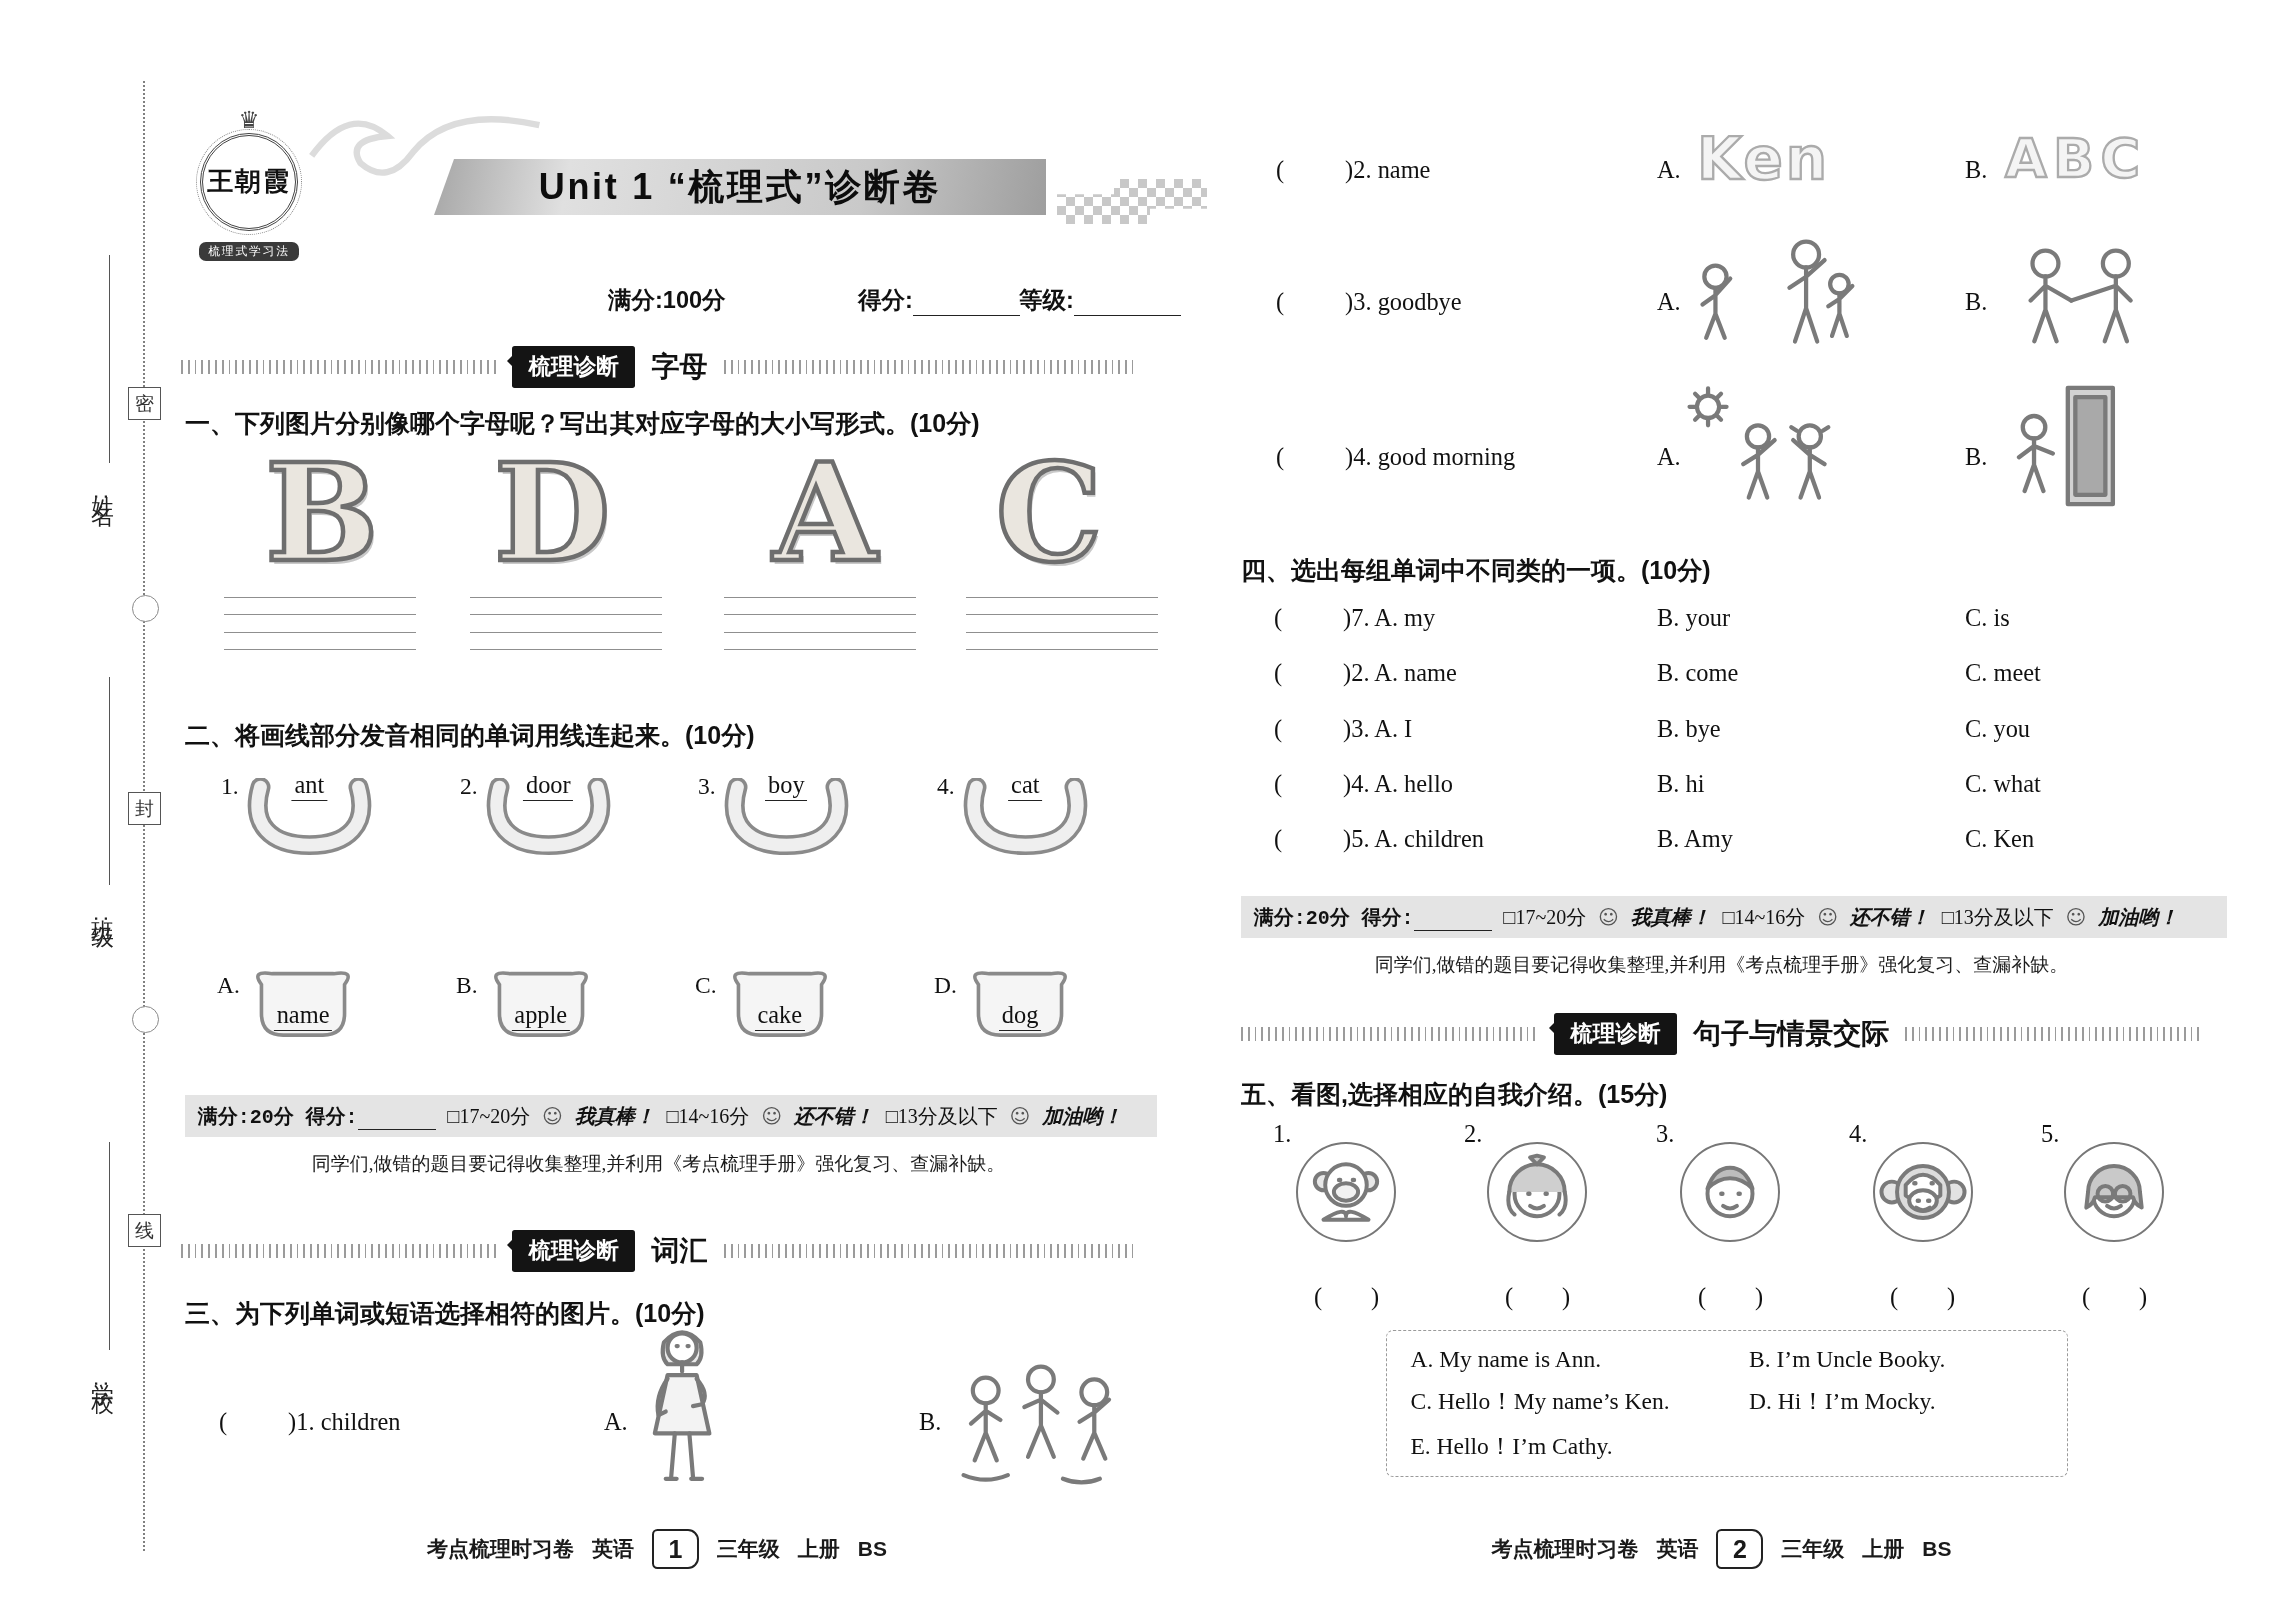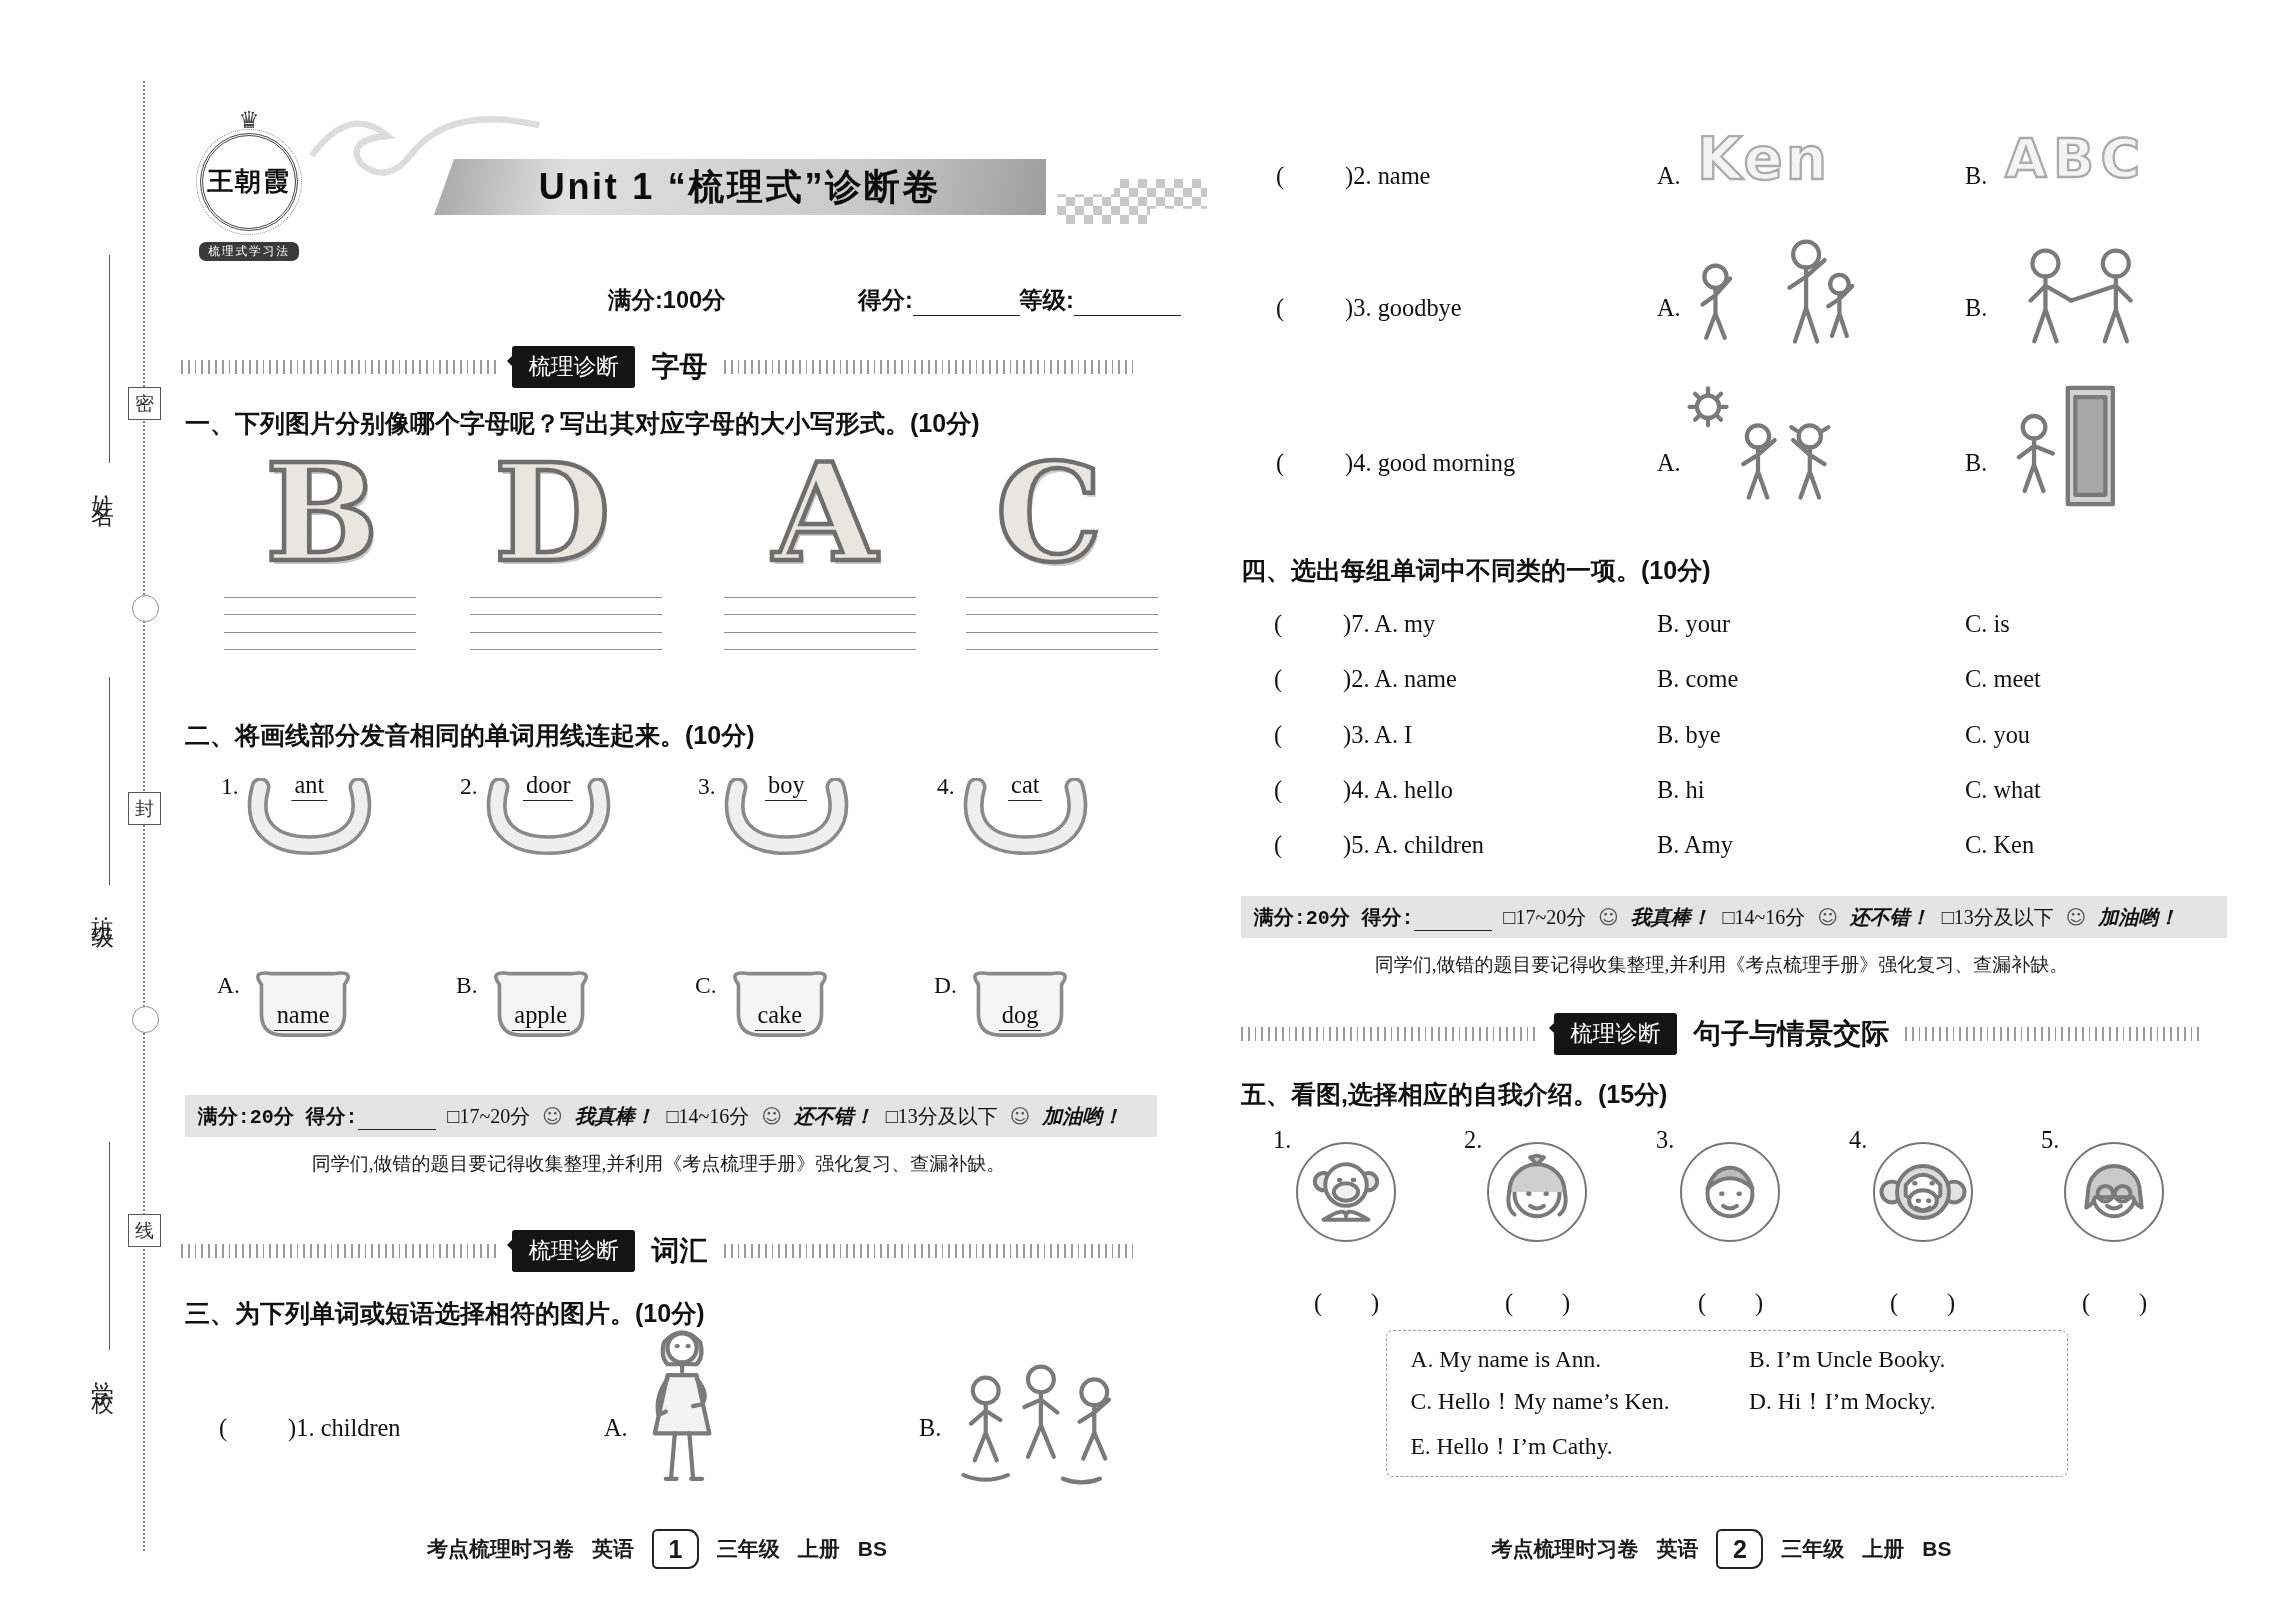--- a/index.html
+++ b/index.html
@@ -24,27 +24,27 @@
   
   .title-banner{height:56px;display:flex;align-items:center;justify-content:center;
                 background:linear-gradient(100deg,#a6a6a6,#e0e0e0 22%,#c9c9c9 70%,#9e9e9e);
                 clip-path:polygon(20px 0,100% 0,100% 100%,0 100%);
                 font-family:"Liberation Sans",sans-serif;font-size:36px;font-weight:700;letter-spacing:2.7px;color:#0d0d0d;}
   .checker{background:conic-gradient(#c8c8c8 0 25%,rgba(0,0,0,0) 0 50%,#c8c8c8 0 75%,rgba(0,0,0,0) 0);
            background-size:18px 18px;clip-path:polygon(0 34%,38% 34%,38% 0,100% 0,100% 66%,62% 66%,62% 100%,0 100%);}
   
   .banner{display:flex;align-items:center;}
   .hatch{flex:1;height:13.6px;background:repeating-linear-gradient(90deg,#9b9b9b 0 1.8px,rgba(0,0,0,0) 1.8px 6.8px);}
-  .tag{position:relative;background:#141414;color:#fff;font-family:"Liberation Sans",sans-serif;font-weight:400;
+  .tag{position:relative;background:#141414;color:#fff;font-family:"Liberation Sans",sans-serif;font-weight:700;
        font-size:22.6px;padding:4.5px 16.3px 6.3px;border-radius:2.7px;margin-left:16.3px;white-space:nowrap;}
   .tag::before{content:"";position:absolute;left:-11.8px;top:8.1px;border:7.2px solid rgba(0,0,0,0);border-right-color:#141414;}
   .banner-label{font-family:"Liberation Sans",sans-serif;font-weight:700;font-size:28px;margin:0 16.3px;white-space:nowrap;}
   
   .qtitle{font-family:"Liberation Sans",sans-serif;font-weight:700;font-size:25px;white-space:nowrap;}
-  .opt{font-size:24.4px;white-space:nowrap;margin-top:6px;}
+  .opt{font-size:24.4px;white-space:nowrap;}
   .bracket{white-space:pre;}
   .blank{display:inline-block;border-bottom:1.8px solid #222;height:23.5px;vertical-align:bottom;}
   .hdr{font-family:"Liberation Sans",sans-serif;font-weight:700;font-size:23.5px;white-space:nowrap;}
   
   .wood{font-family:"DejaVu Serif",serif;font-weight:700;font-size:134px;line-height:136px;color:#eae6df;
         -webkit-text-stroke:4.5px #6e6e6e;text-shadow:2.7px 3.6px 0 #c9c9c9;transform:translateX(-50%);}
   .lines4{width:192px;}
   .lines4 .ln{border-top:1.8px solid #8f8f8f;height:0;margin-bottom:16.3px;}
   
   .shape-wrap{position:relative;width:127px;height:85px;}

